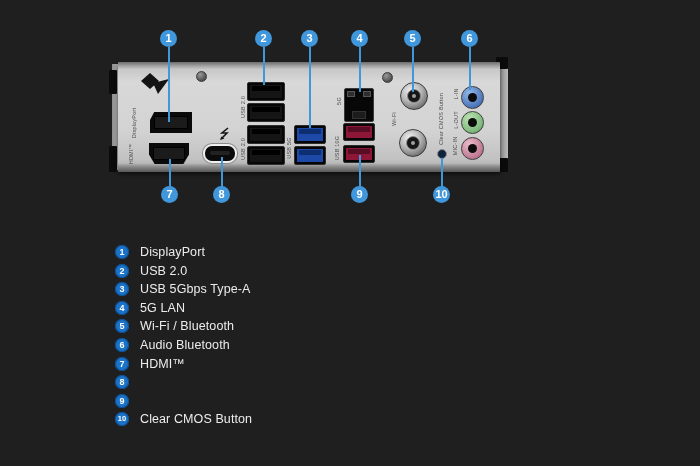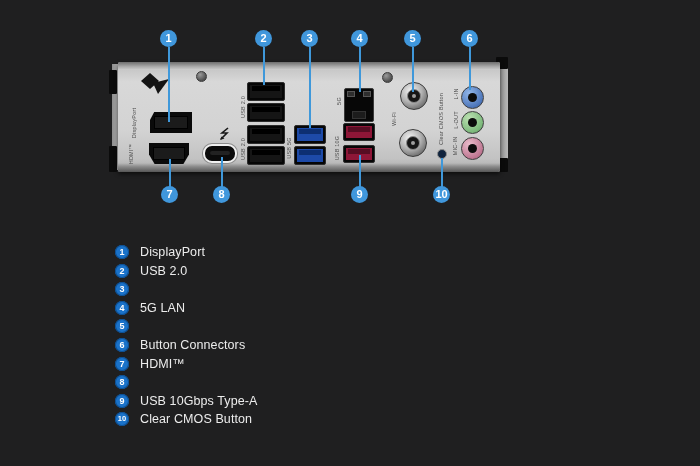--- a/index.html
+++ b/index.html
@@ -208,42 +208,43 @@
     <div class="legend-row">
       <span class="lg-num">1</span>
       <span class="lg-label">DisplayPort</span>
     </div>
     <div class="legend-row">
       <span class="lg-num">2</span>
       <span class="lg-label">USB 2.0</span>
     </div>
     <div class="legend-row">
       <span class="lg-num">3</span>
+      <span class="lg-label">USB 5Gbps Type-A</span>
     </div>
     <div class="legend-row">
       <span class="lg-num">4</span>
       <span class="lg-label">5G LAN</span>
     </div>
     <div class="legend-row">
       <span class="lg-num">5</span>
+      <span class="lg-label">Wi-Fi / Bluetooth</span>
     </div>
     <div class="legend-row">
       <span class="lg-num">6</span>
-      <span class="lg-label">Button Connectors</span>
+      <span class="lg-label">Audio Bluetooth</span>
     </div>
     <div class="legend-row">
       <span class="lg-num">7</span>
       <span class="lg-label">HDMI™</span>
     </div>
     <div class="legend-row">
       <span class="lg-num">8</span>
     </div>
     <div class="legend-row">
       <span class="lg-num">9</span>
-      <span class="lg-label">USB 10Gbps Type-A</span>
     </div>
     <div class="legend-row">
       <span class="lg-num">10</span>
       <span class="lg-label">Clear CMOS Button</span>
     </div>
   </div>
 
 </div>
 
 </body></html>

